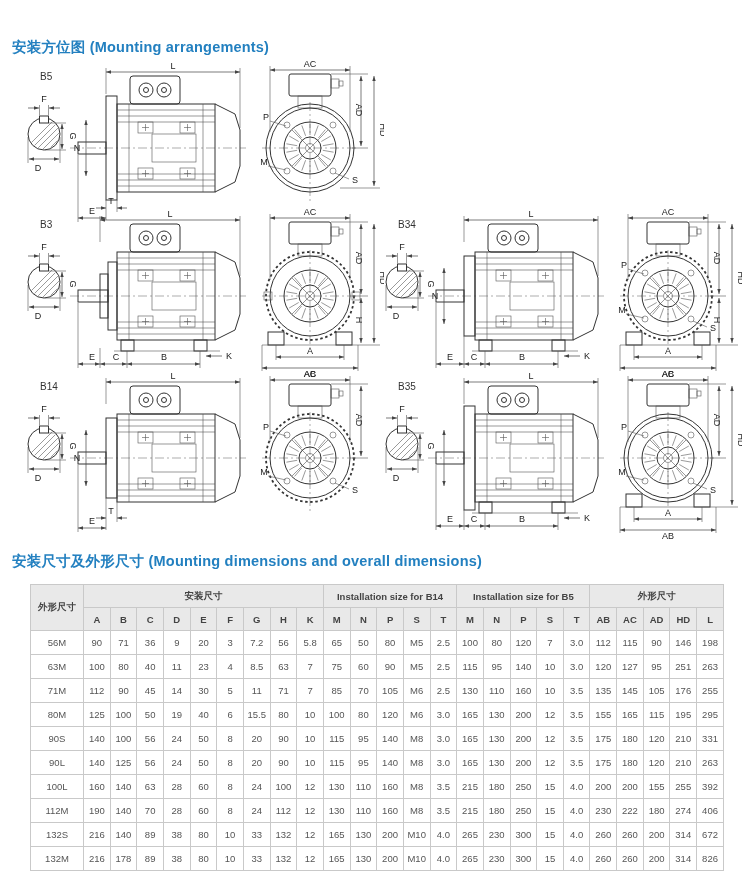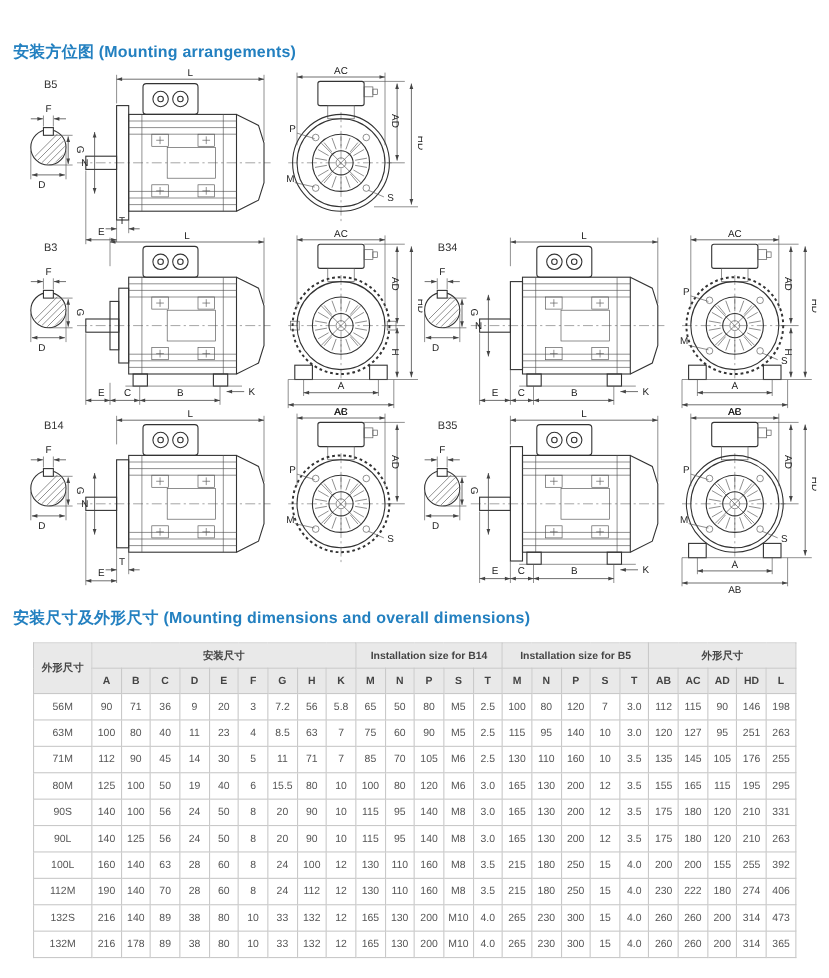--- a/index.html
+++ b/index.html
@@ -1172,21 +1172,21 @@
           <td>4.0</td>
           <td>265</td>
           <td>230</td>
           <td>300</td>
           <td>15</td>
           <td>4.0</td>
           <td>260</td>
           <td>260</td>
           <td>200</td>
           <td>314</td>
-          <td>473</td>
+          <td>672</td>
         </tr>
         <tr>
           <td class="model">132M</td>
           <td>216</td>
           <td>178</td>
           <td>89</td>
           <td>38</td>
           <td>80</td>
           <td>10</td>
           <td>33</td>
@@ -1199,17 +1199,17 @@
           <td>4.0</td>
           <td>265</td>
           <td>230</td>
           <td>300</td>
           <td>15</td>
           <td>4.0</td>
           <td>260</td>
           <td>260</td>
           <td>200</td>
           <td>314</td>
-          <td>365</td>
+          <td>826</td>
         </tr>
       </tbody>
   </table>
 </div>
 
 </body></html>

